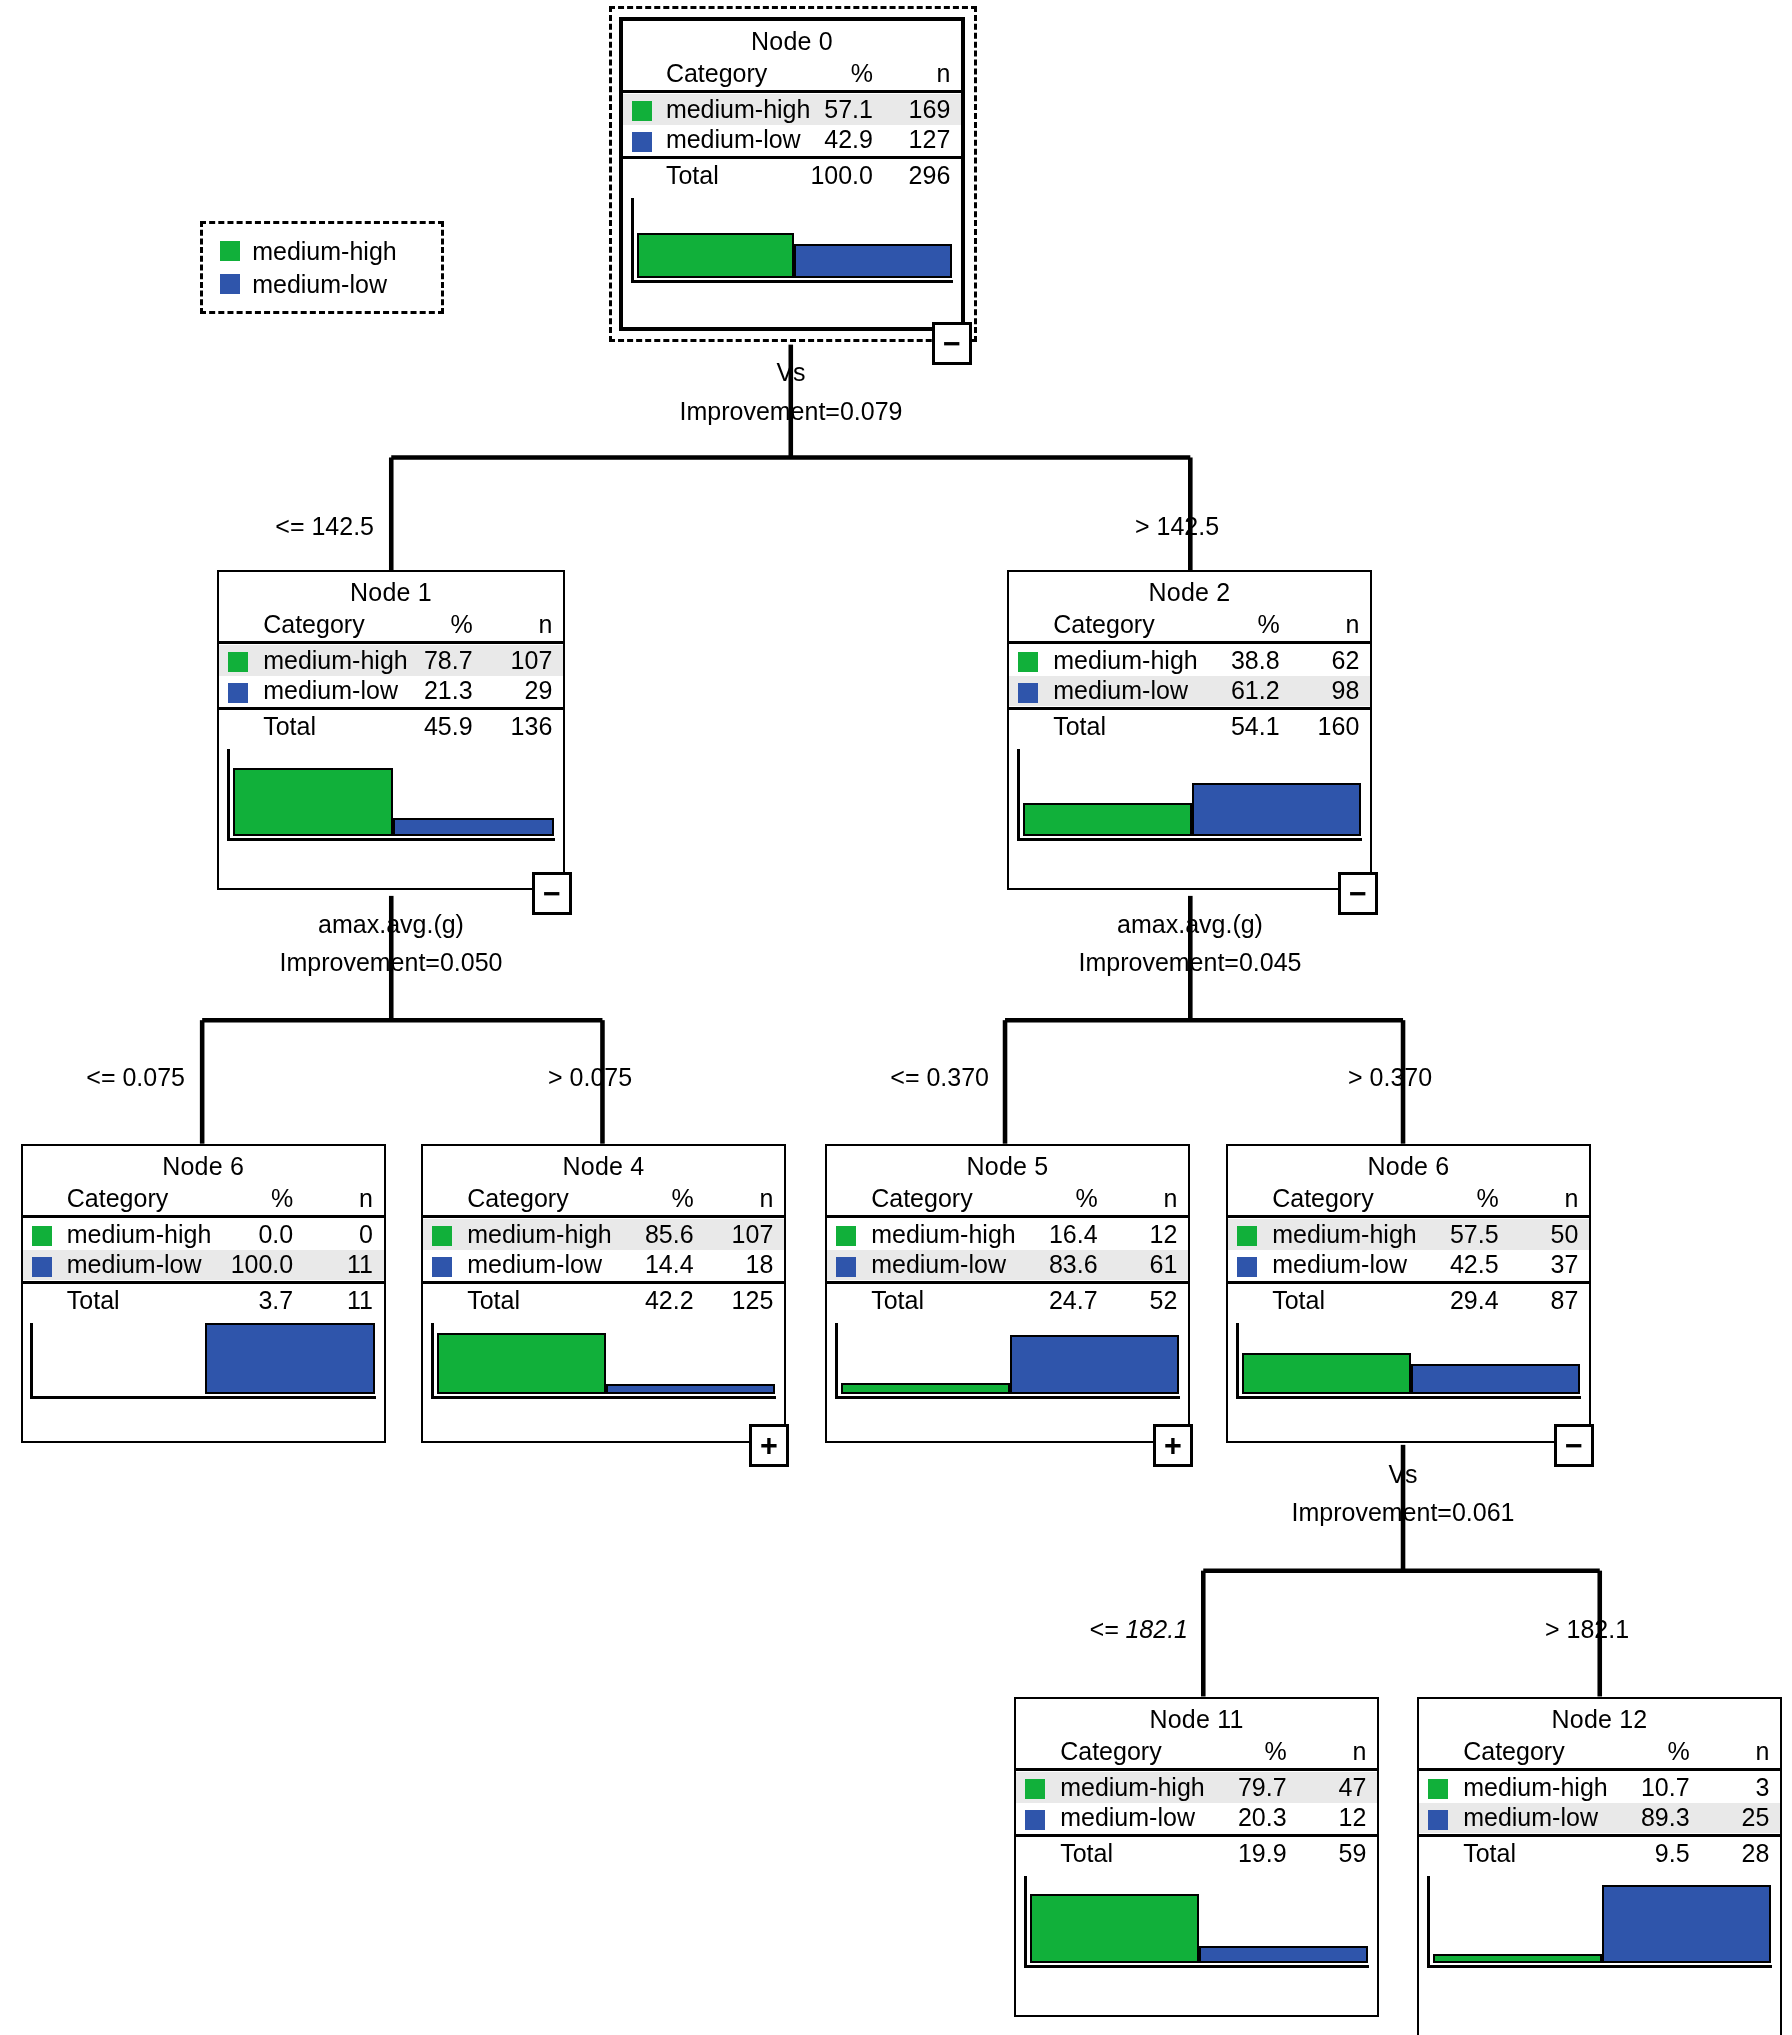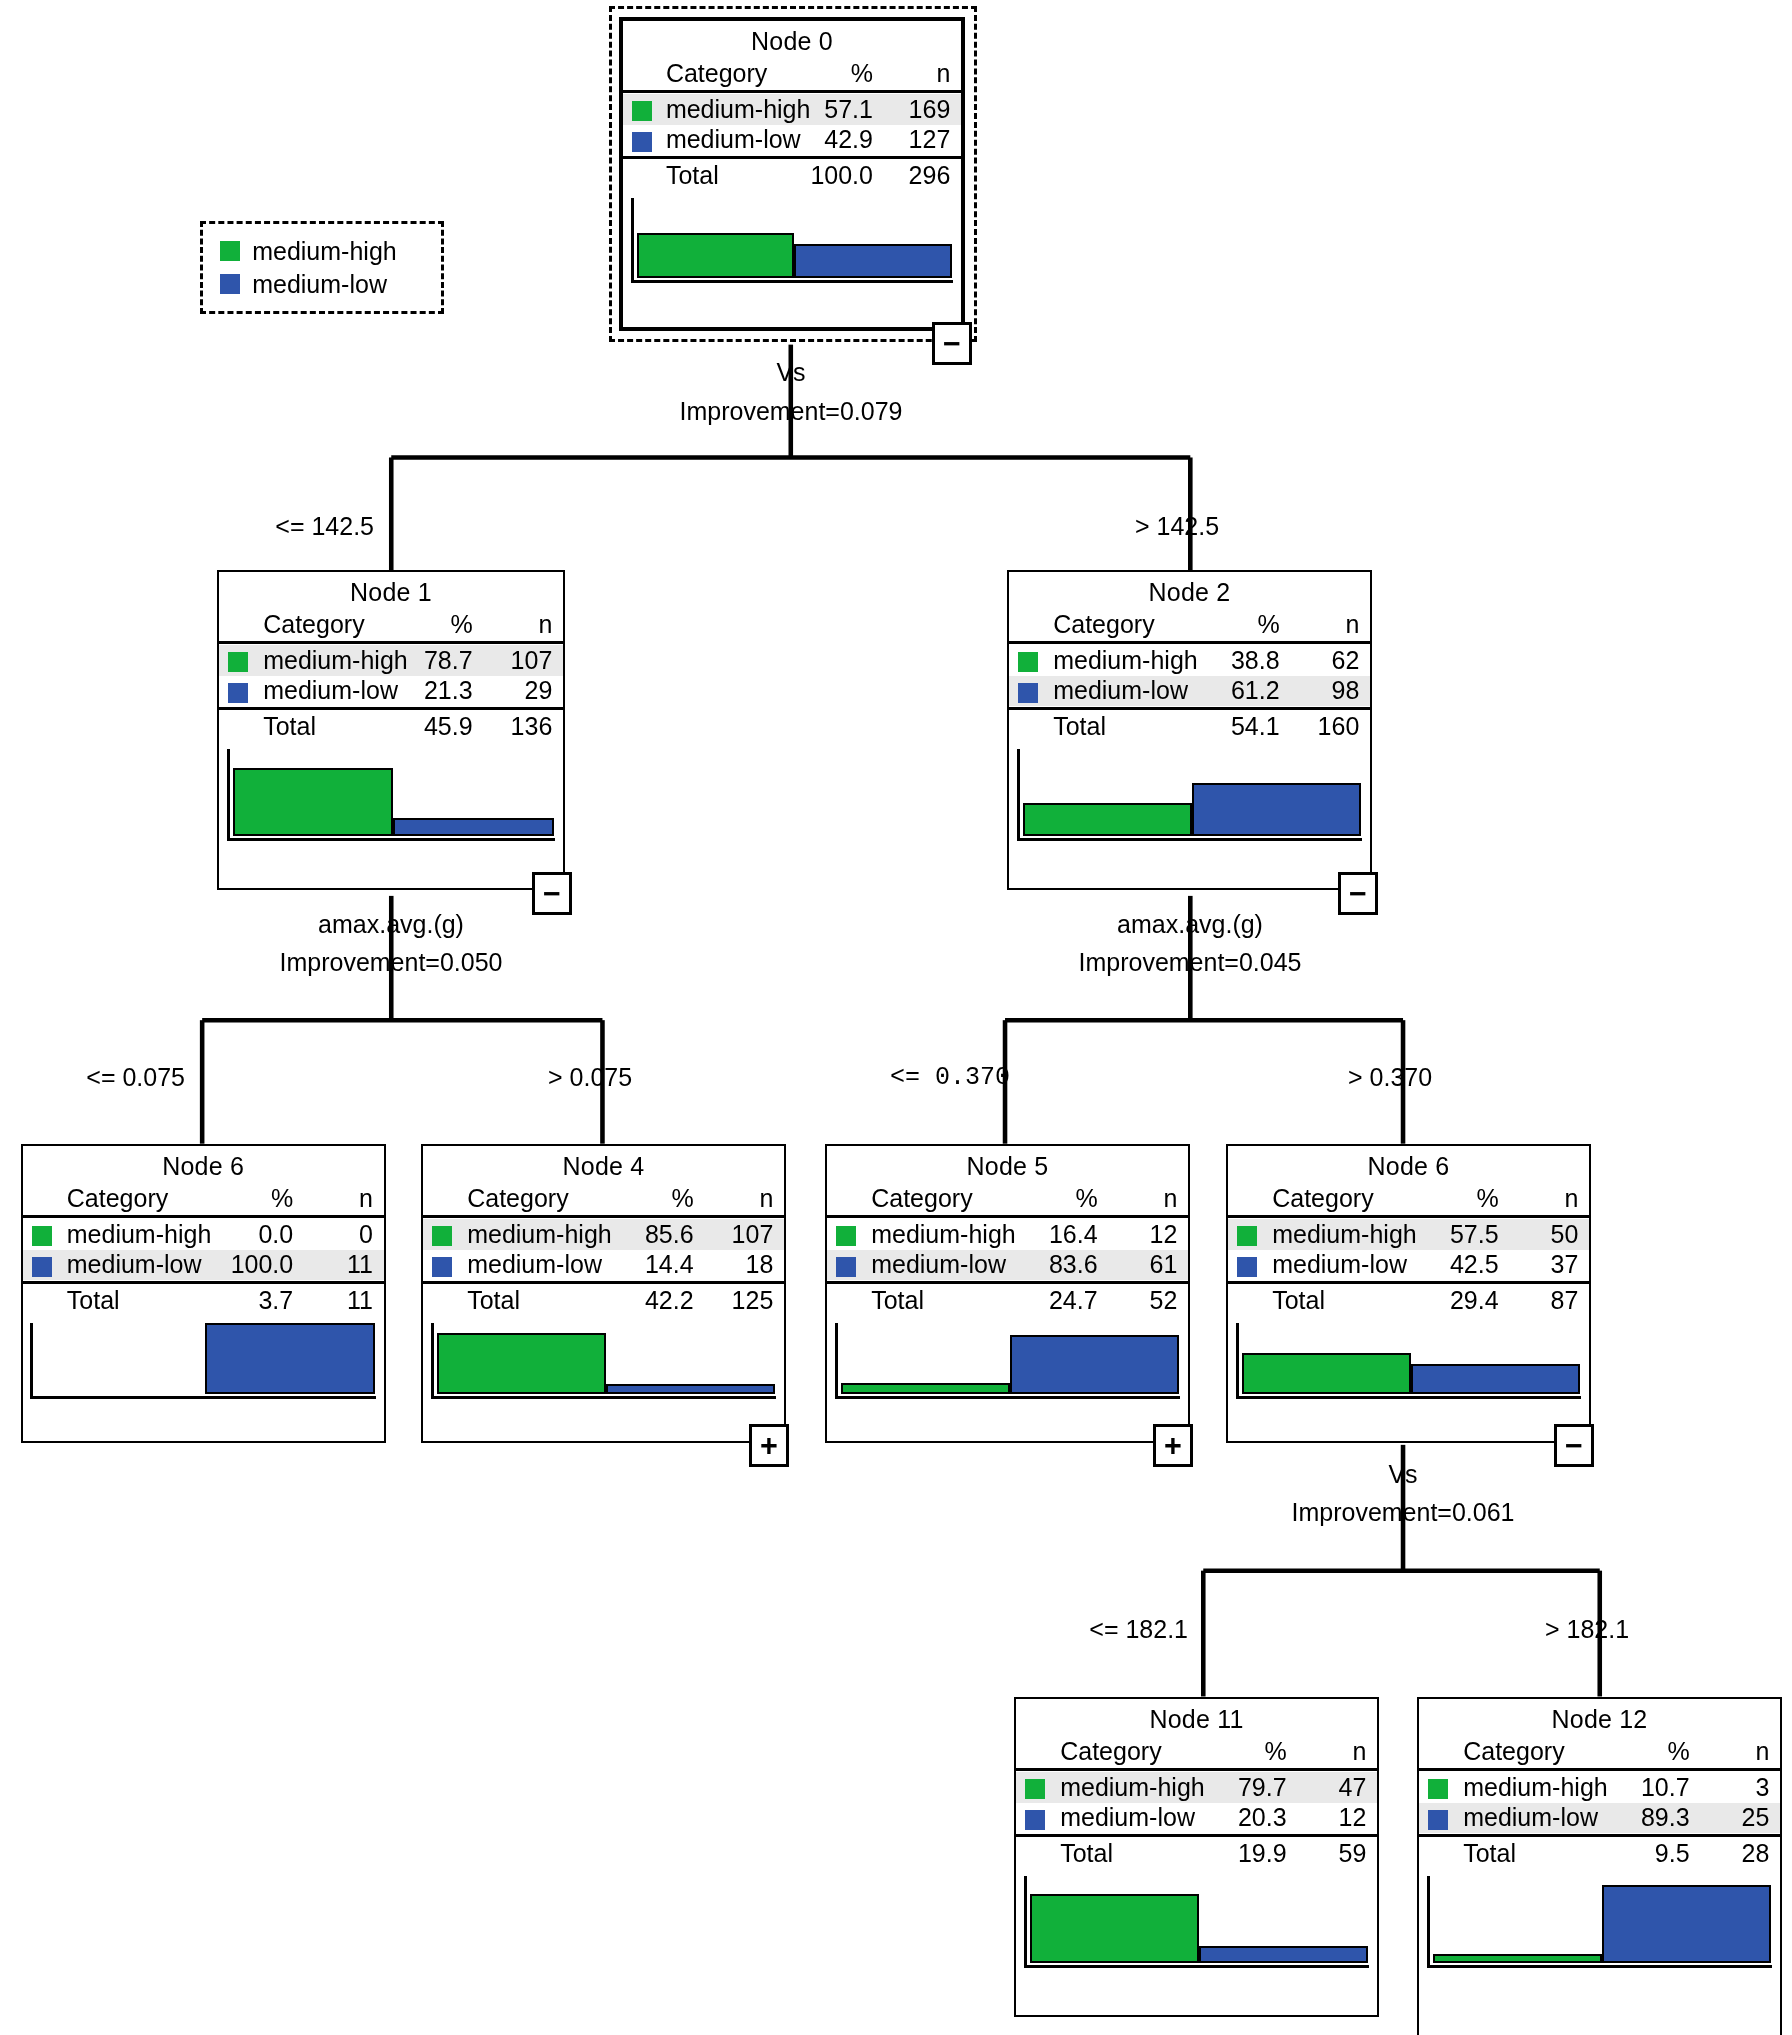--- a/index.html
+++ b/index.html
@@ -260,21 +260,21 @@
       <div class="plot">
         <div class="bar" style="left: 0%; width: 50%; background: rgb(17, 176, 58); height: 38.8%;"></div>
         <div class="bar" style="left: 50%; width: 50%; background: rgb(47, 85, 171); height: 61.2%;"></div>
       </div>
     </div>
   </div>
   <div class="toggle" style="left:1338px;top:872px;">−</div>
 
   <div class="elabel c" style="left:1190px;top:910px;">amax.avg.(g)</div>
   <div class="elabel c" style="left:1190px;top:948px;">Improvement=0.045</div>
-  <div class="elabel r" style="left:1010px;top:1063px;font-family:Liberation Mono, monospace;">&lt;= 0.370</div>
+  <div class="elabel r" style="left:989px;top:1063px;">&lt;= 0.370</div>
   <div class="elabel l" style="left:1348px;top:1063px;">&gt; 0.370</div>
 
   <div class="node" style="left:20.6px;top:1144px;width:365px;height:299px;">
     <div class="node-title">Node 6</div>
     <table class="tbl">
       <tbody>
           <tr class="hdr">
             <td class="c-sw"></td>
         <td class="c-lab">Category</td>
         <td class="c-pct">%</td>
@@ -468,21 +468,21 @@
       <div class="plot">
         <div class="bar" style="left: 0%; width: 50%; background: rgb(17, 176, 58); height: 57.5%;"></div>
         <div class="bar" style="left: 50%; width: 50%; background: rgb(47, 85, 171); height: 42.5%;"></div>
       </div>
     </div>
   </div>
   <div class="toggle" style="left:1554px;top:1424px;">−</div>
 
   <div class="elabel c" style="left:1403px;top:1460px;">Vs</div>
   <div class="elabel c" style="left:1403px;top:1498px;">Improvement=0.061</div>
-  <div class="elabel r" style="left:1188px;top:1615px;">&lt;= 182.1</div>
+  <div class="elabel r" style="left:1188px;top:1615px;font-style:italic;">&lt;= 182.1</div>
   <div class="elabel l" style="left:1545px;top:1615px;">&gt; 182.1</div>
 
   <div class="node" style="left:1014px;top:1697px;width:365px;height:320px;">
     <div class="node-title">Node 11</div>
     <table class="tbl">
       <tbody>
           <tr class="hdr">
             <td class="c-sw"></td>
         <td class="c-lab">Category</td>
         <td class="c-pct">%</td>

